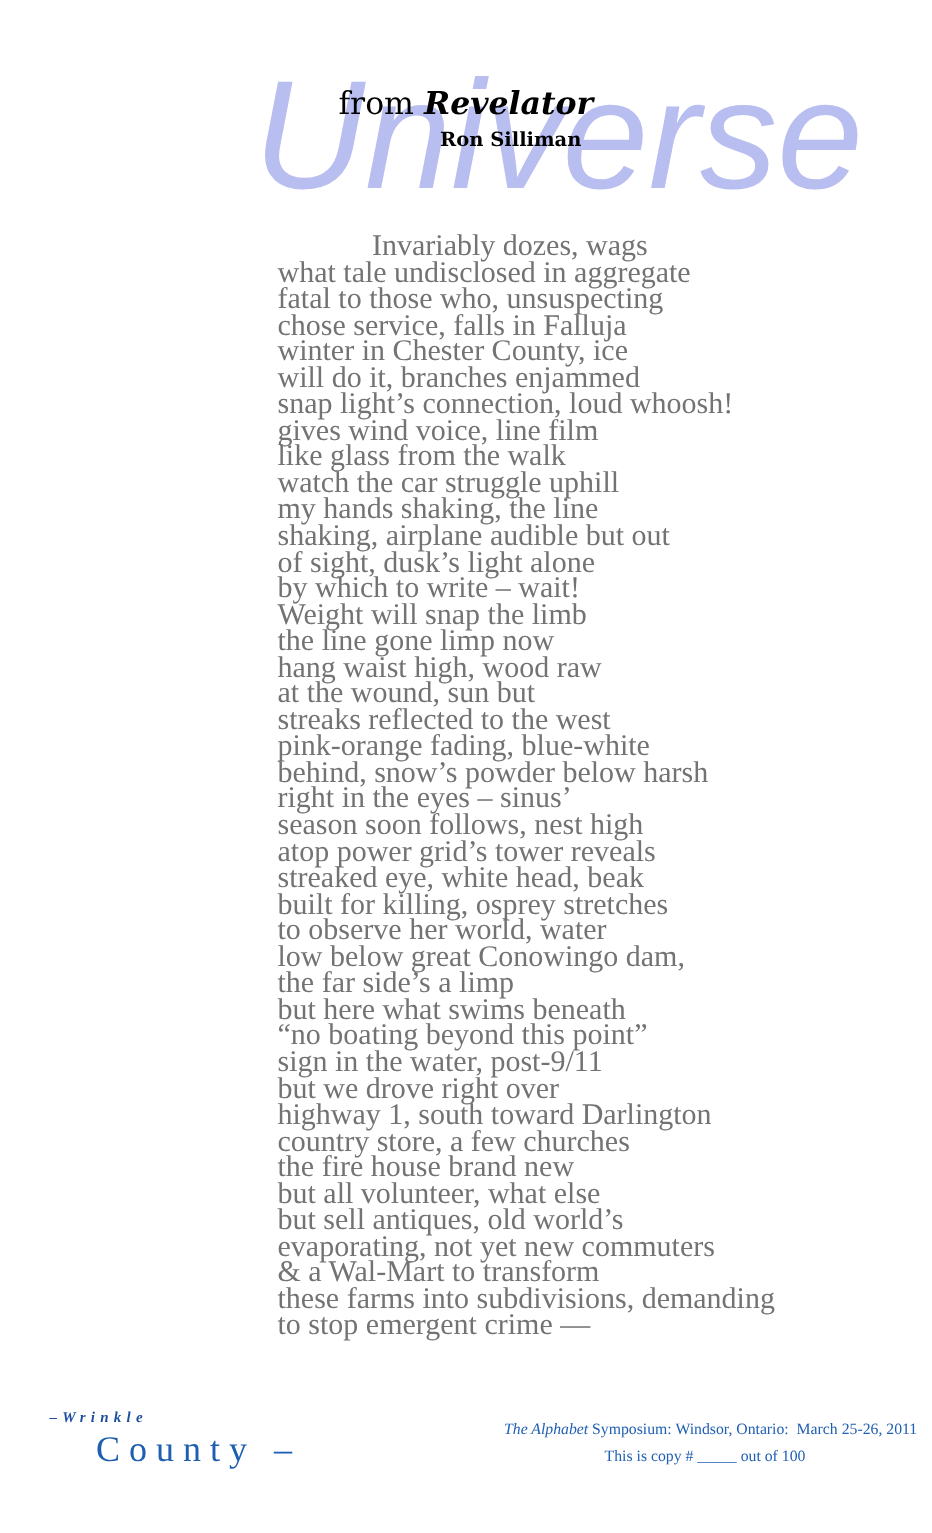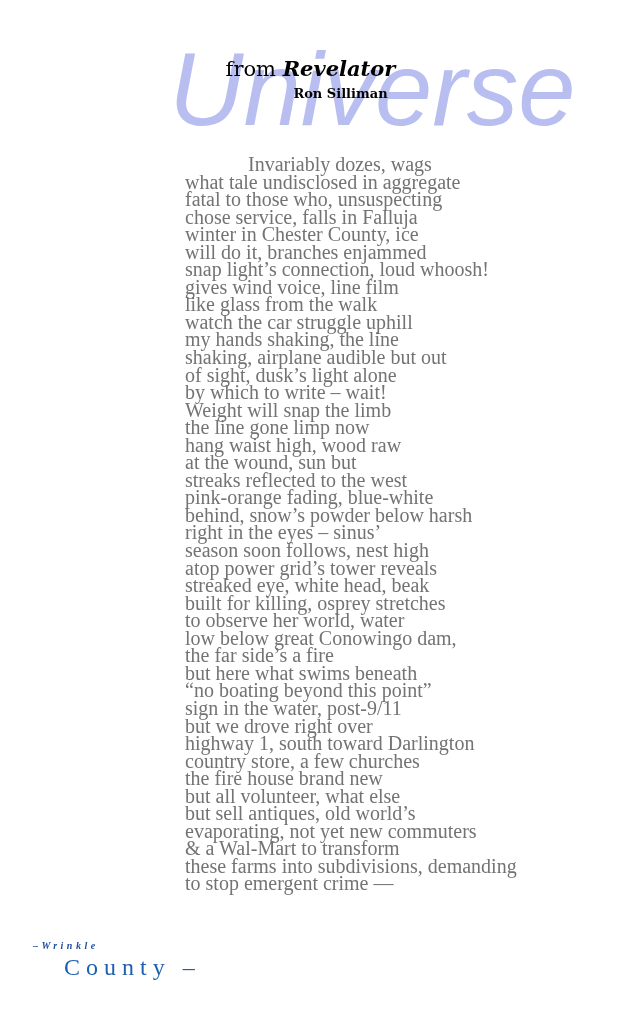--- a/index.html
+++ b/index.html
@@ -140,34 +140,38 @@
       <div class="poem-line">streaks reflected to the west</div>
       <div class="poem-line">pink-orange fading, blue-white</div>
       <div class="poem-line">behind, snow’s powder below harsh</div>
       <div class="poem-line">right in the eyes – sinus’</div>
       <div class="poem-line">season soon follows, nest high</div>
       <div class="poem-line">atop power grid’s tower reveals</div>
       <div class="poem-line">streaked eye, white head, beak</div>
       <div class="poem-line">built for killing, osprey stretches</div>
       <div class="poem-line">to observe her world, water</div>
       <div class="poem-line">low below great Conowingo dam,</div>
-      <div class="poem-line">the far side’s a fire</div>
+      <div class="poem-line">the far side’s a limp</div>
       <div class="poem-line">but here what swims beneath</div>
       <div class="poem-line">“no boating beyond this point”</div>
       <div class="poem-line">sign in the water, post-9/11</div>
       <div class="poem-line">but we drove right over</div>
       <div class="poem-line">highway 1, south toward Darlington</div>
       <div class="poem-line">country store, a few churches</div>
       <div class="poem-line">the fire house brand new</div>
       <div class="poem-line">but all volunteer, what else</div>
       <div class="poem-line">but sell antiques, old world’s</div>
       <div class="poem-line">evaporating, not yet new commuters</div>
       <div class="poem-line">&amp; a Wal-Mart to transform</div>
       <div class="poem-line">these farms into subdivisions, demanding</div>
       <div class="poem-line">to stop emergent crime —</div>
     </div>
 
   <div class="press-line1">–Wrinkle</div>
 
   <div class="press-line2">County –</div>
 
+  <div class="colophon">
+    <div class="colophon-line1"><span class="colophon-event-italic">The Alphabet </span><span>Symposium: Windsor, Ontario:  March 25-26, 2011</span></div>
+    <div class="colophon-line2"><span>This is copy # </span><span>_____</span><span> out of 100</span></div>
+  </div>
 
 </div>
 
 </body></html>

